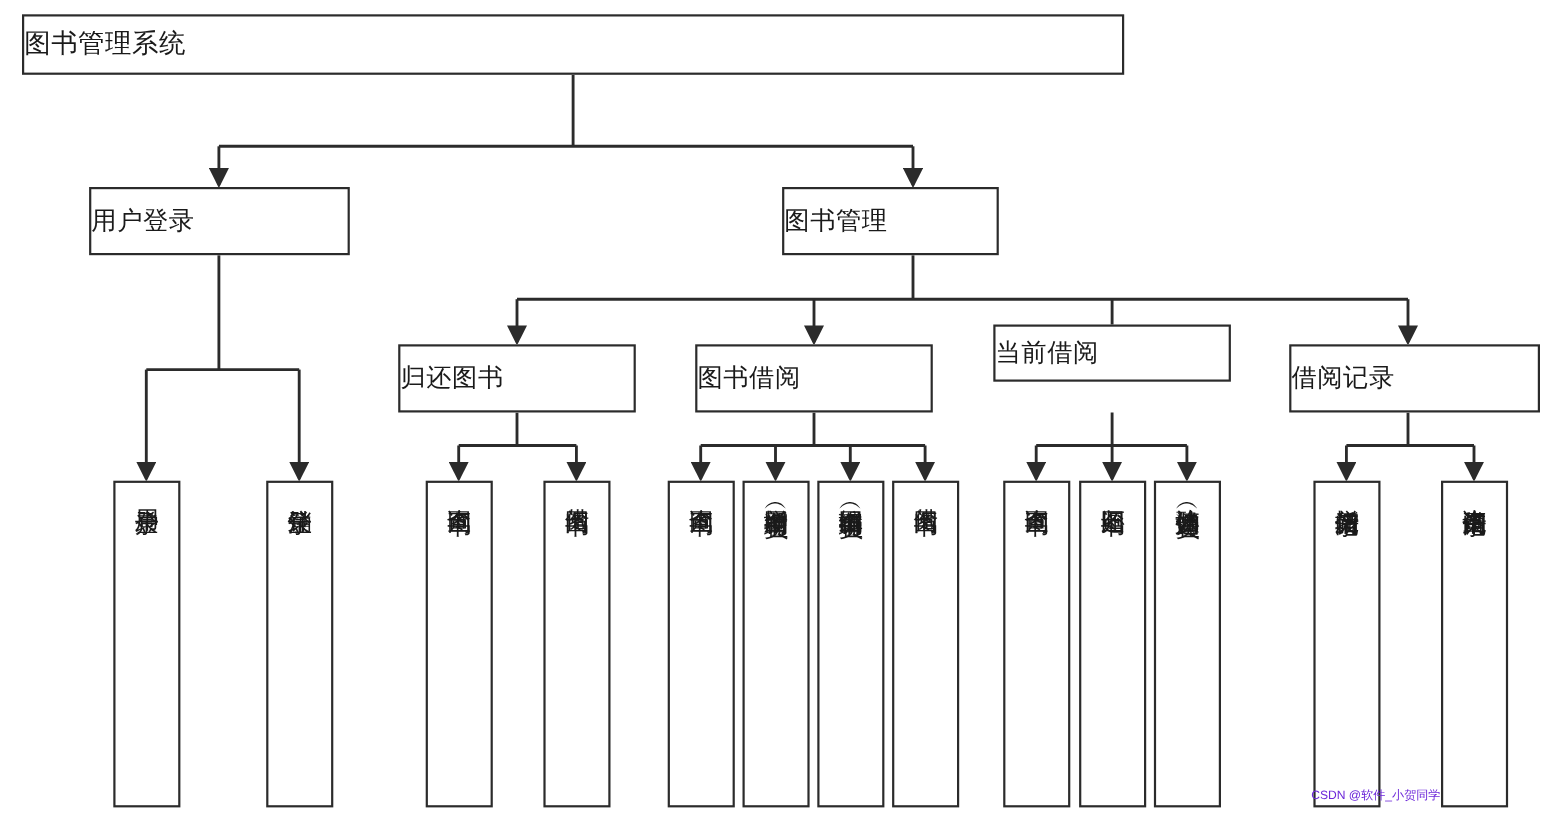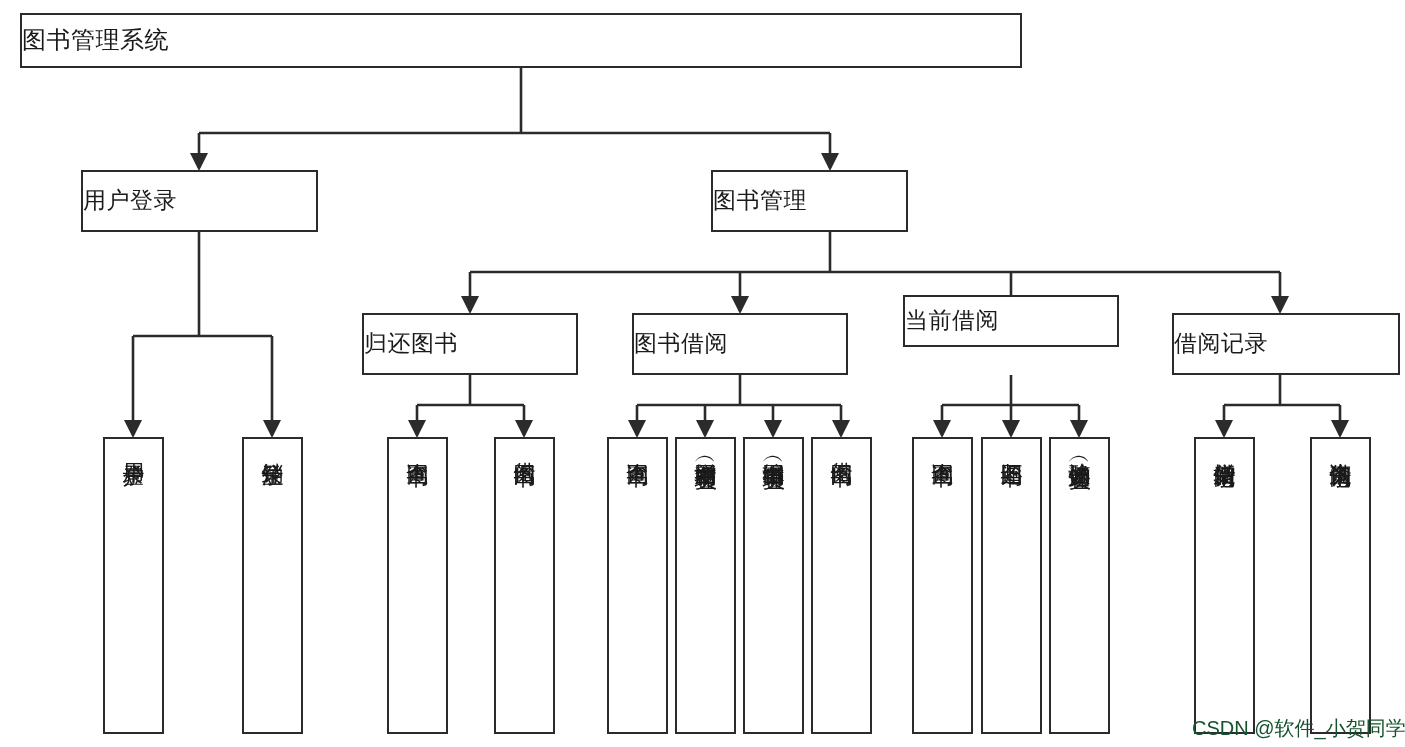--- a/index.html
+++ b/index.html
@@ -58,22 +58,22 @@
   .node.vert .node-label {
     writing-mode: vertical-rl;
     text-orientation: upright;
     font-size: 22px;
     line-height: 1.28;
     letter-spacing: 1px;
     white-space: nowrap;
   }
   .watermark {
     position: absolute;
-    font-size: 20px;
-    color: #14532d;
+    font-size: 11px;
+    color: #6d28d9;
     white-space: nowrap;
     z-index: 5;
     font-family: "Liberation Sans", "DejaVu Sans", sans-serif;
   }
 </style>
 </head>
 <body>
 
 <div id="diagram-root">
 

